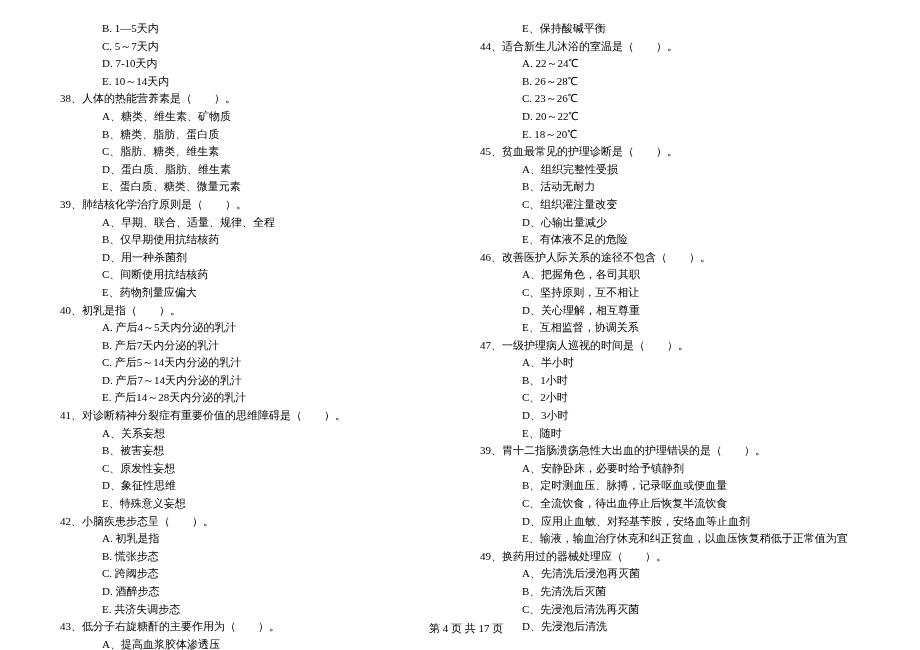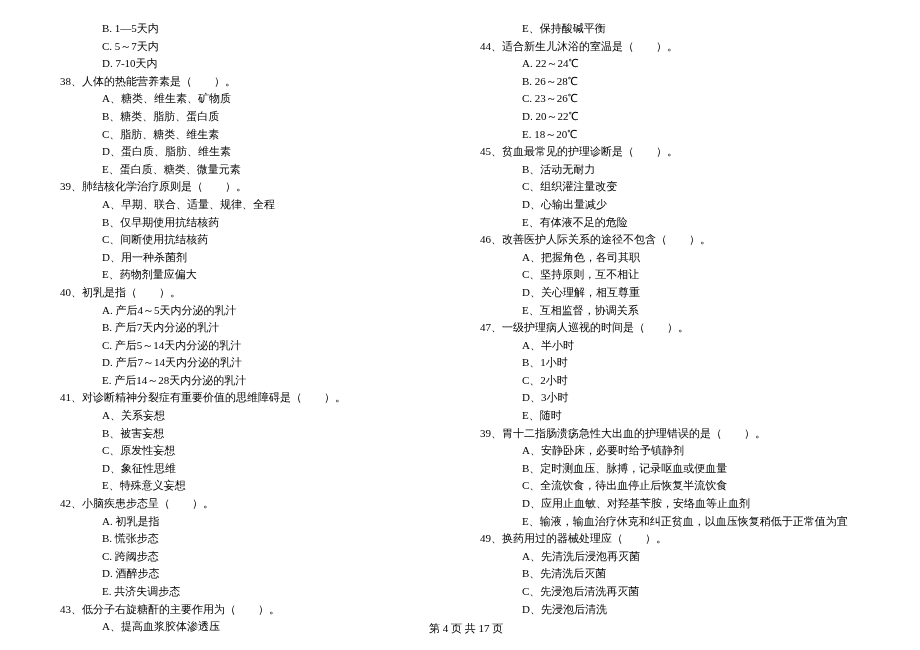--- a/index.html
+++ b/index.html
@@ -42,31 +42,32 @@
     }
   </style>
 </head>
 <body>
 
 <div class="columns">
   <div class="column" id="left-col">
       <div class="option">B. 1―5天内</div>
       <div class="option">C. 5～7天内</div>
       <div class="option">D. 7‐10天内</div>
+      <div class="option">E. 10～14天内</div>
       <div class="question">38、人体的热能营养素是（　　）。</div>
       <div class="option">A、糖类、维生素、矿物质</div>
       <div class="option">B、糖类、脂肪、蛋白质</div>
       <div class="option">C、脂肪、糖类、维生素</div>
       <div class="option">D、蛋白质、脂肪、维生素</div>
       <div class="option">E、蛋白质、糖类、微量元素</div>
       <div class="question">39、肺结核化学治疗原则是（　　）。</div>
       <div class="option">A、早期、联合、适量、规律、全程</div>
       <div class="option">B、仅早期使用抗结核药</div>
+      <div class="option">D、用一种杀菌剂</div>
       <div class="option">C、间断使用抗结核药</div>
-      <div class="option">D、用一种杀菌剂</div>
       <div class="option">E、药物剂量应偏大</div>
       <div class="question">40、初乳是指（　　）。</div>
       <div class="option">A. 产后4～5天内分泌的乳汁</div>
       <div class="option">B. 产后7天内分泌的乳汁</div>
       <div class="option">C. 产后5～14天内分泌的乳汁</div>
       <div class="option">D. 产后7～14天内分泌的乳汁</div>
       <div class="option">E. 产后14～28天内分泌的乳汁</div>
       <div class="question">41、对诊断精神分裂症有重要价值的思维障碍是（　　）。</div>
       <div class="option">A、关系妄想</div>
       <div class="option">B、被害妄想</div>
@@ -84,20 +85,21 @@
     </div>
   <div class="column" id="right-col">
       <div class="option">E、保持酸碱平衡</div>
       <div class="question">44、适合新生儿沐浴的室温是（　　）。</div>
       <div class="option">A. 22～24℃</div>
       <div class="option">B. 26～28℃</div>
       <div class="option">C. 23～26℃</div>
       <div class="option">D. 20～22℃</div>
       <div class="option">E. 18～20℃</div>
       <div class="question">45、贫血最常见的护理诊断是（　　）。</div>
+      <div class="option">A、组织完整性受损</div>
       <div class="option">B、活动无耐力</div>
       <div class="option">C、组织灌注量改变</div>
       <div class="option">D、心输出量减少</div>
       <div class="option">E、有体液不足的危险</div>
       <div class="question">46、改善医护人际关系的途径不包含（　　）。</div>
       <div class="option">A、把握角色，各司其职</div>
       <div class="option">C、坚持原则，互不相让</div>
       <div class="option">D、关心理解，相互尊重</div>
       <div class="option">E、互相监督，协调关系</div>
       <div class="question">47、一级护理病人巡视的时间是（　　）。</div>

